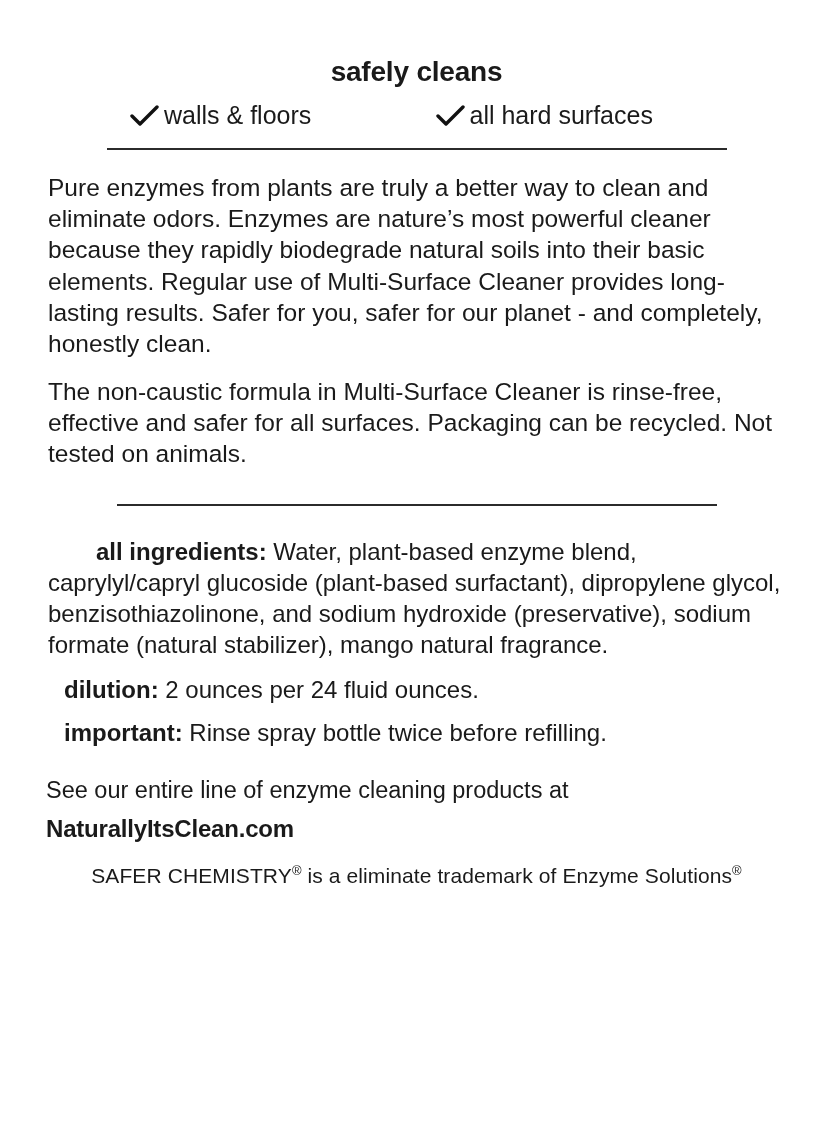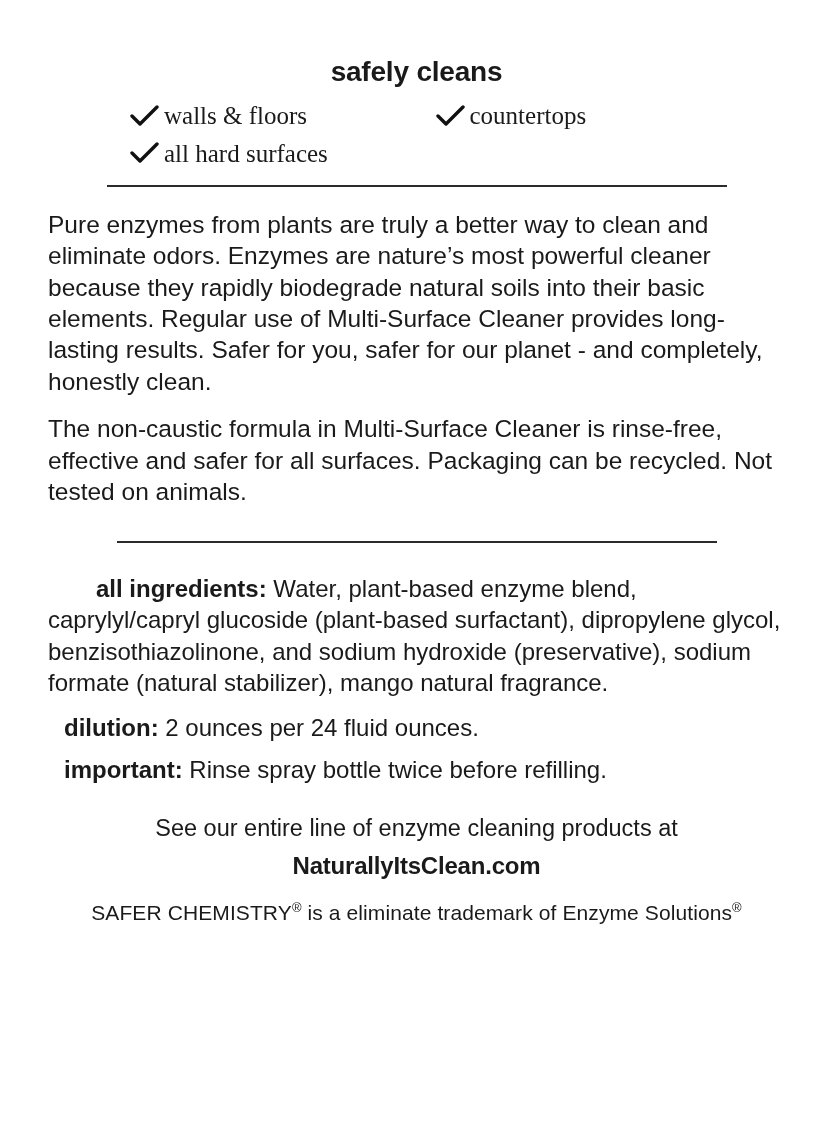--- a/index.html
+++ b/index.html
@@ -49,21 +49,21 @@
   .check {
     display: inline-block;
     width: 34px;
     flex: 0 0 34px;
     color: #111;
     font-size: 27px;
     font-weight: bold;
     line-height: 1;
   }
   .check svg { display: block; }
-  .claim-label { white-space: nowrap; font-family: Liberation Serif, serif; }
+  .claim-label { white-space: nowrap; }
 
   .rule {
     border: none;
     border-top: 2px solid #2b2b2b;
     margin: 18px auto 0 auto;
     width: 620px;
   }
   .rule.mid {
     margin: 34px auto 30px auto;
     width: 600px;
@@ -91,21 +91,21 @@
   .info-line {
     font-size: 24px;
     line-height: 1.35;
     padding: 0 2px;
     margin: 0 0 10px 16px;
   }
 
   
   .footer {
     margin-top: 26px;
-    text-align: center;
+    text-align: left;
   }
   .footer-line {
     font-size: 23.5px;
     line-height: 1.35;
   }
   .footer-site {
     font-size: 24px;
     font-weight: bold;
     letter-spacing: -0.2px;
     margin-top: 8px;
@@ -132,28 +132,20 @@
 
     <div class="claim">
       <span class="check">
         <svg width="30" height="24" viewBox="0 0 30 24" aria-hidden="true">
           <path d="M2 12 L10 20 L27 3" fill="none" stroke="#111111" stroke-width="3.4" stroke-linecap="round" stroke-linejoin="round"></path>
         </svg>
       </span>
       <span class="claim-label">walls &amp; floors</span>
     </div>
 
-    <div class="claim">
-      <span class="check">
-        <svg width="30" height="24" viewBox="0 0 30 24" aria-hidden="true">
-          <path d="M2 12 L10 20 L27 3" fill="none" stroke="#111111" stroke-width="3.4" stroke-linecap="round" stroke-linejoin="round"></path>
-        </svg>
-      </span>
-      <span class="claim-label">countertops</span>
-    </div>
 
 
     <div class="claim">
       <span class="check">
         <svg width="30" height="24" viewBox="0 0 30 24" aria-hidden="true">
           <path d="M2 12 L10 20 L27 3" fill="none" stroke="#111111" stroke-width="3.4" stroke-linecap="round" stroke-linejoin="round"></path>
         </svg>
       </span>
       <span class="claim-label">all hard surfaces</span>
     </div>

